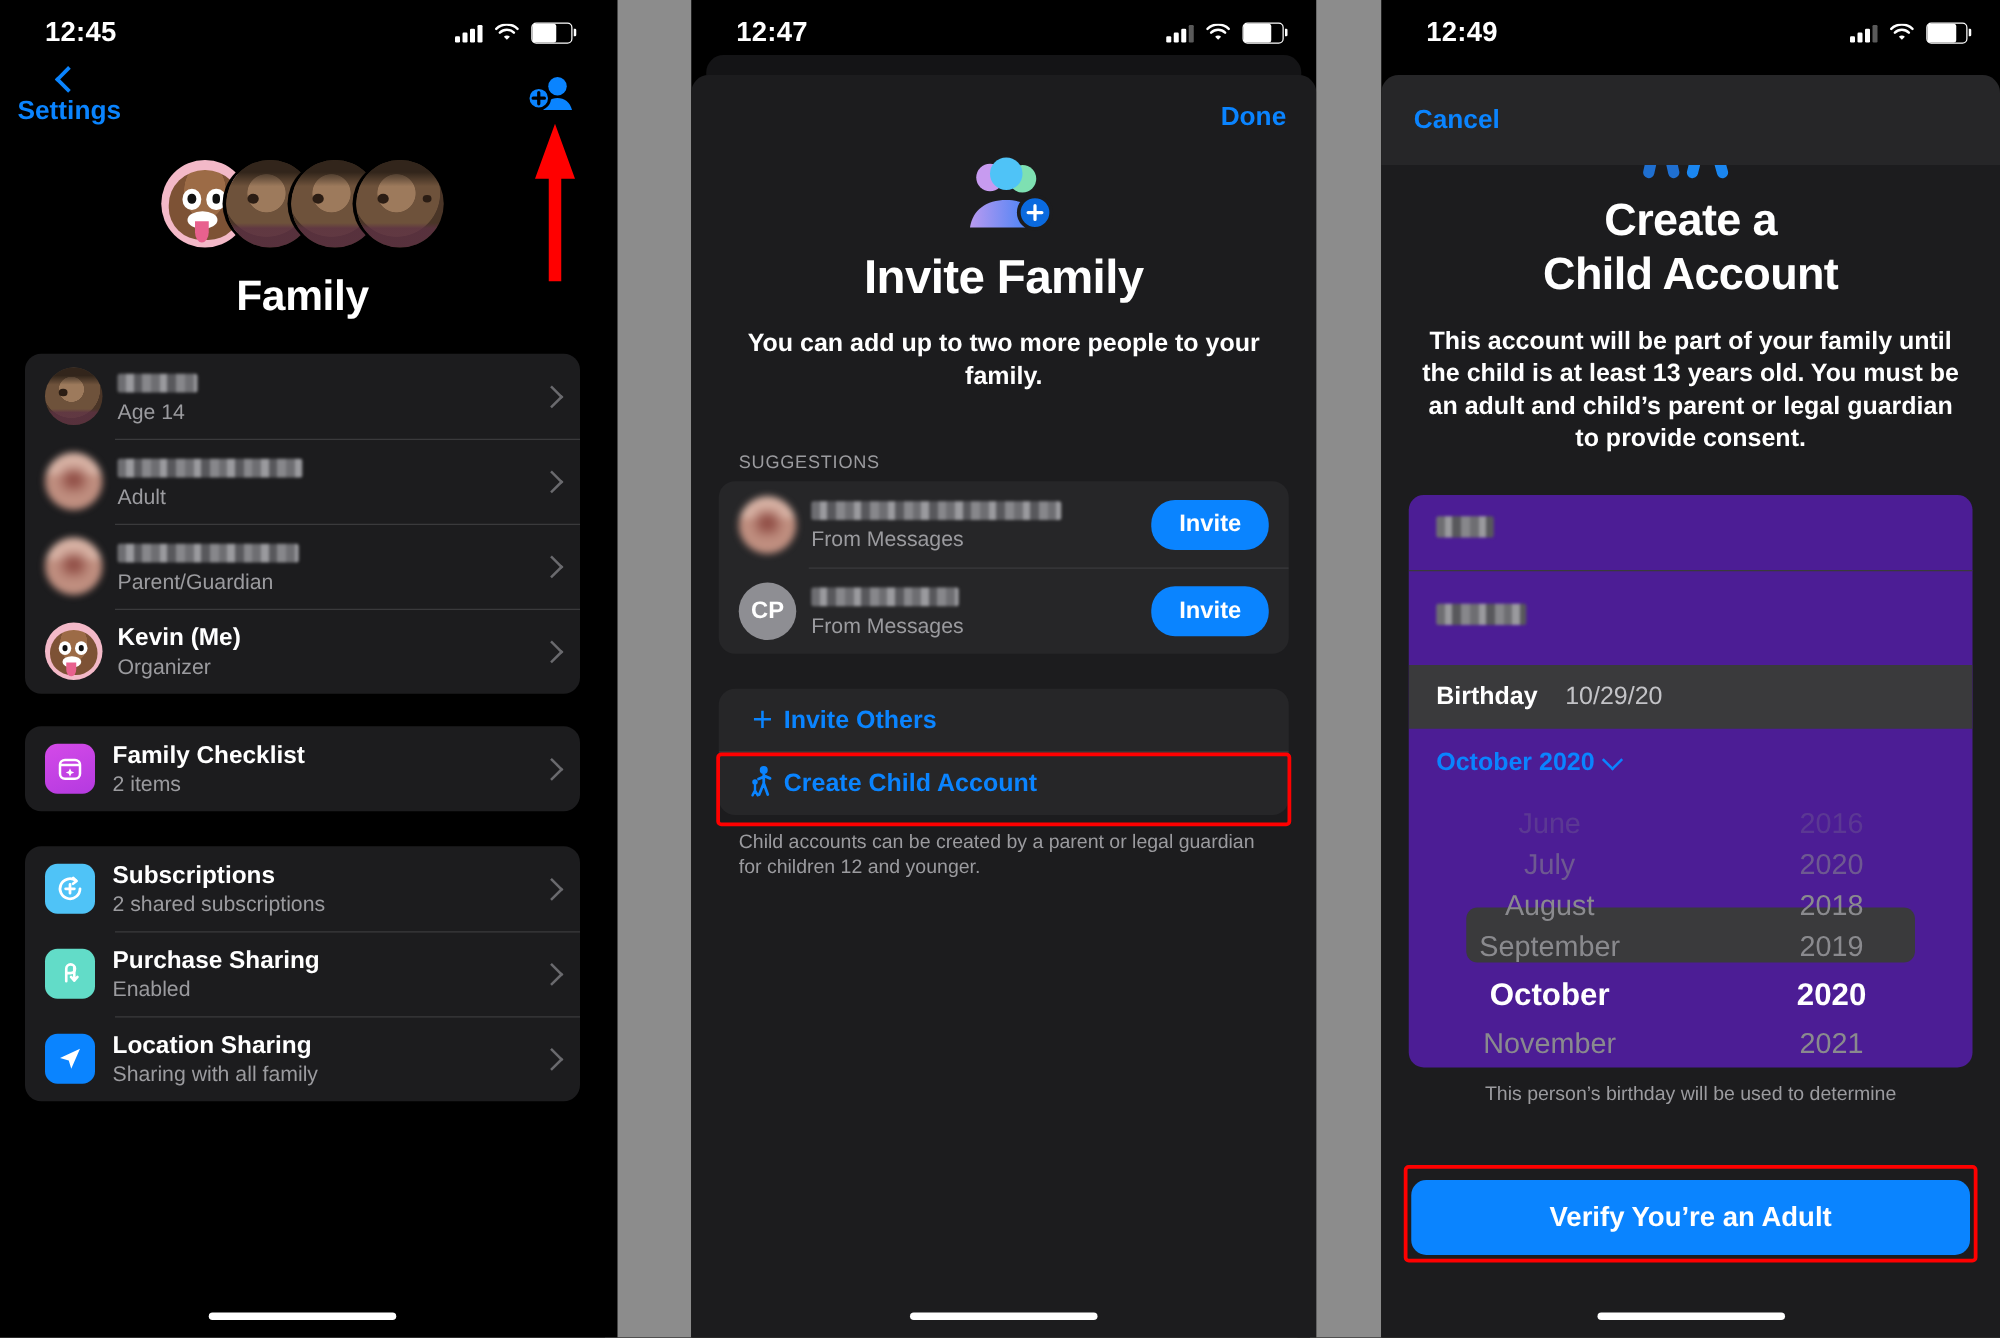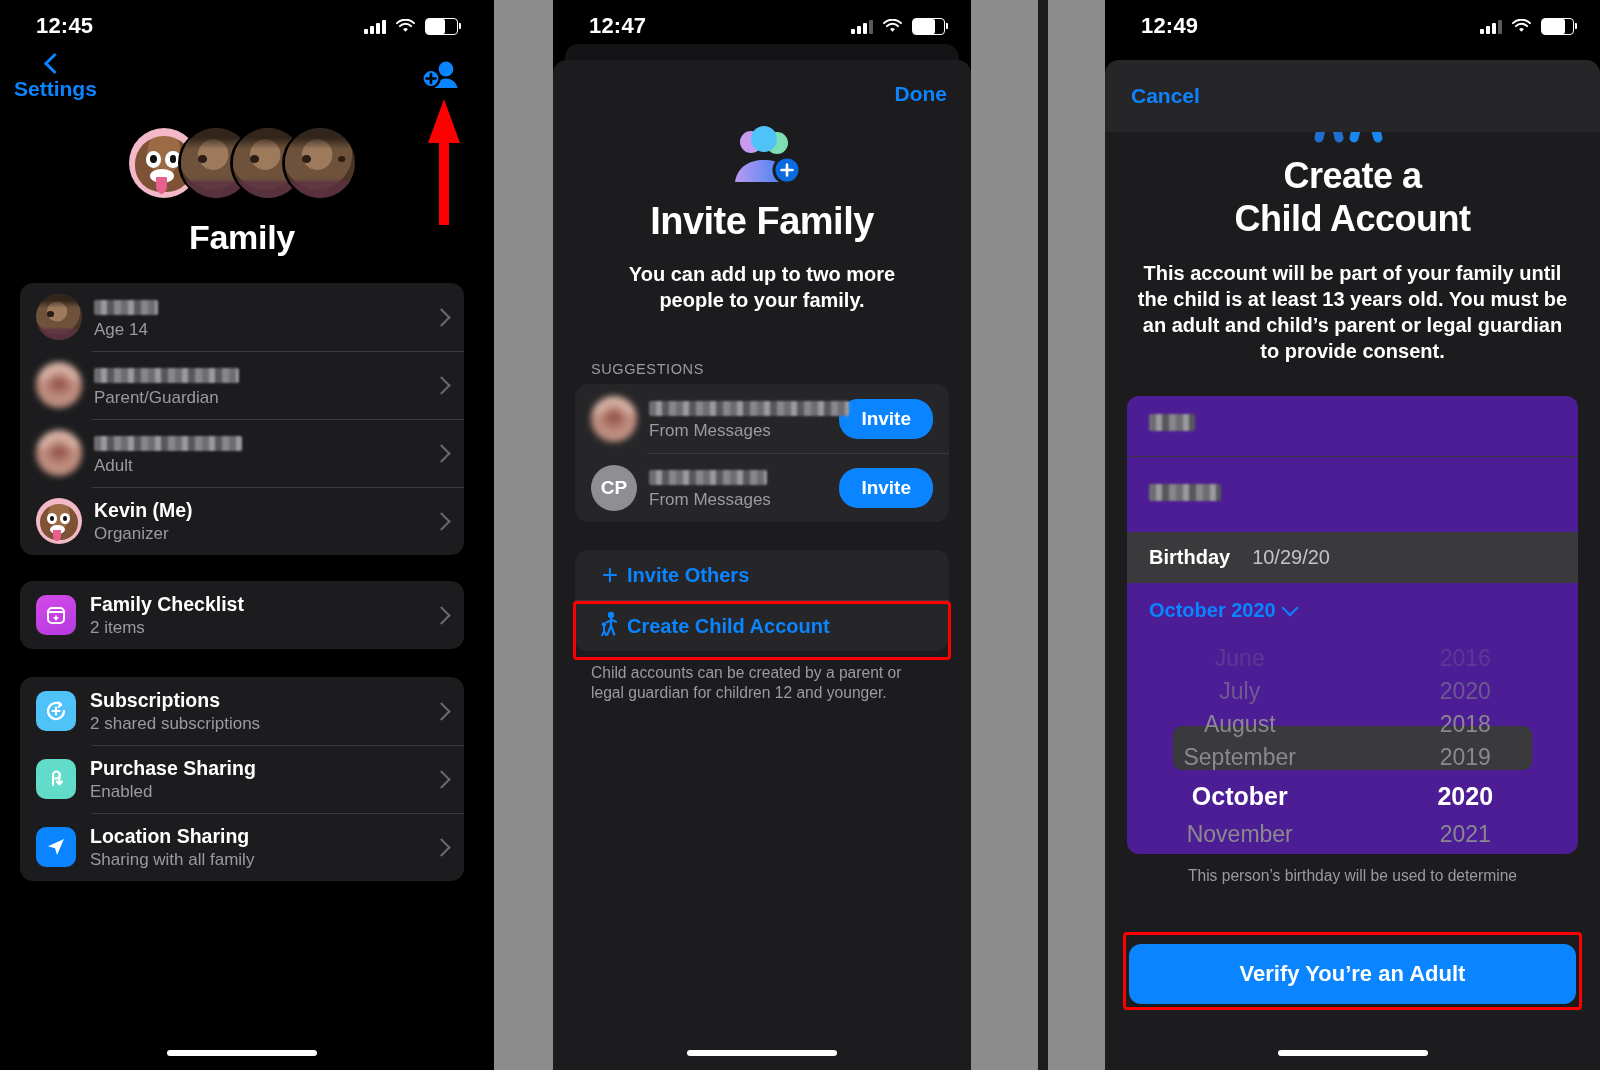--- a/index.html
+++ b/index.html
@@ -7,21 +7,21 @@
     width:1600px;height:1070px;
     font-family:"Liberation Sans","DejaVu Sans",sans-serif;
     overflow:hidden;
     -webkit-font-smoothing:antialiased;
   }
   .stage{position:relative;width:1600px;height:1070px;background:#8c8c8c;}
 
   
   .panel{position:absolute;top:0;height:1070px;background:#000;overflow:hidden;}
   #panel1{left:0;width:484px;}
-  #panel2{left:553px;width:418px;}
+  #panel2{left:553px;width:500px;}
   #panel3{left:1105px;width:495px;}
   .gapfill{position:absolute;top:0;height:1070px;background:#8c8c8c;}
   #gap1{left:484px;width:69px;}
   #gap2{left:1048px;width:57px;}
   .gapdark{position:absolute;top:0;height:1070px;background:#000;}
   #gapdark1{left:484px;width:10px;}
   #gapdark2{left:1038px;width:10px;background:#1c1c1e;}
 
   
   .statusbar{position:relative;height:52px;display:flex;align-items:center;
@@ -208,31 +208,31 @@
           <div class="texts">
             <div class="t1"><span class="redact" style="width:64px"></span></div>
             <div class="t2">Age 14</div>
           </div>
           <div class="chev"></div>
         </div>
 
         <div class="row">
           <div class="avatar face"></div>
           <div class="texts">
+            <div class="t1"><span class="redact" style="width:148px"></span></div>
+            <div class="t2">Adult</div>
+          </div>
+          <div class="chev"></div>
+        </div>
+
+        <div class="row">
+          <div class="avatar face"></div>
+          <div class="texts">
             <div class="t1"><span class="redact" style="width:145px"></span></div>
             <div class="t2">Parent/Guardian</div>
-          </div>
-          <div class="chev"></div>
-        </div>
-
-        <div class="row">
-          <div class="avatar face"></div>
-          <div class="texts">
-            <div class="t1"><span class="redact" style="width:148px"></span></div>
-            <div class="t2">Adult</div>
           </div>
           <div class="chev"></div>
         </div>
 
         <div class="row">
           <div class="avatar poop">
             <div class="pbody"></div>
               <div class="eye l"></div>
               <div class="eye r"></div>
             <div class="mouth"></div>

